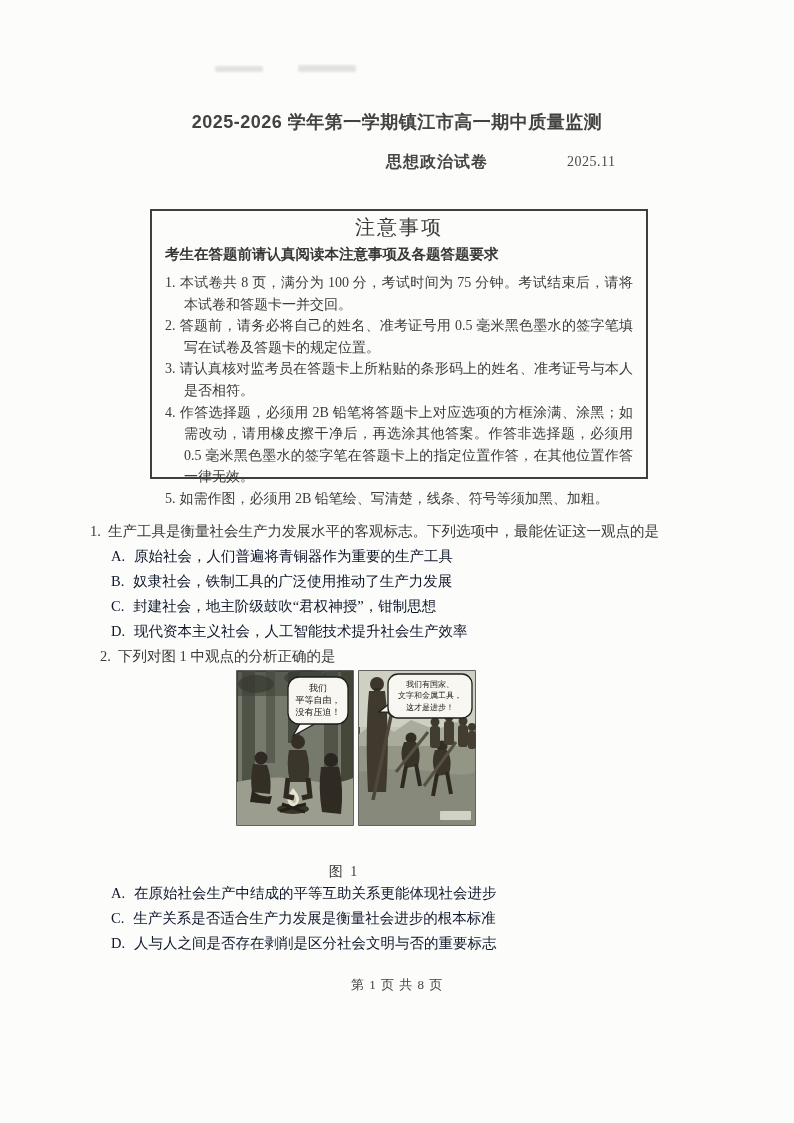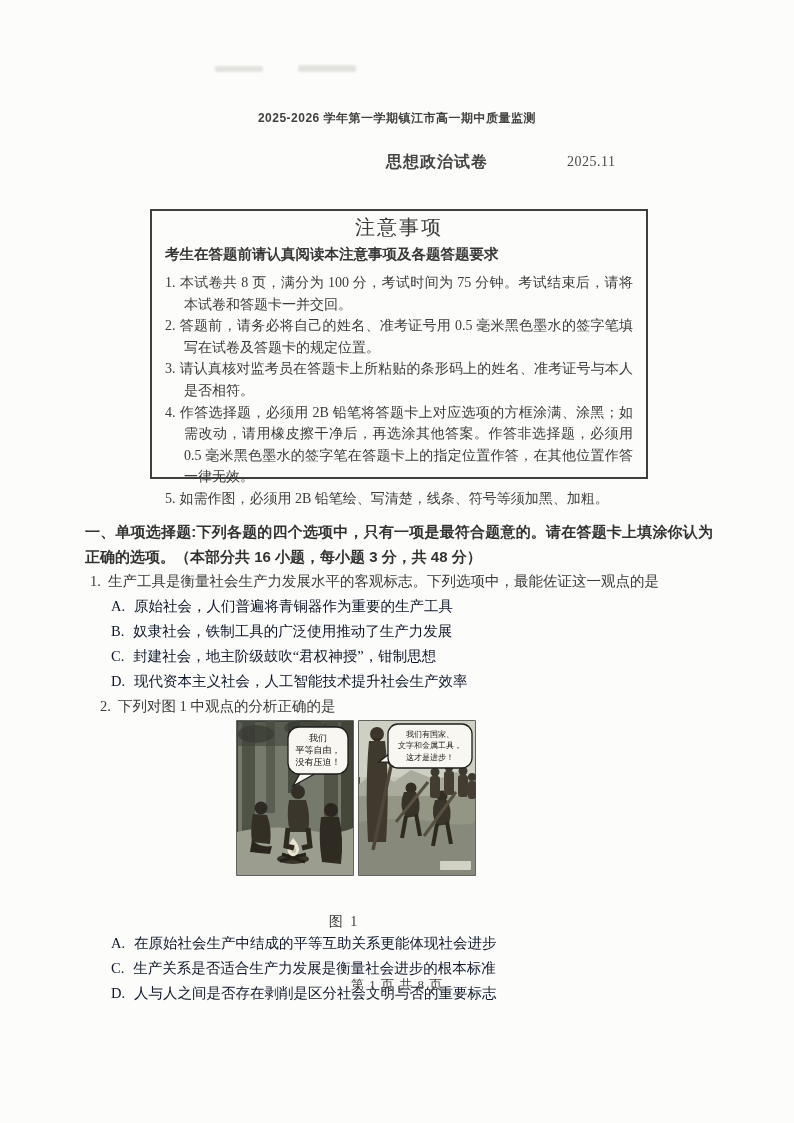--- a/index.html
+++ b/index.html
@@ -12,21 +12,21 @@
     font-family: "Liberation Serif", "DejaVu Serif", serif;
     overflow: hidden;
   }
   .smudge { position:absolute; background:#e2e2df; filter: blur(1.2px); border-radius:2px; }
   .smudge-a { left:215px; top:66px; width:48px; height:6px; }
   .smudge-b { left:298px; top:65px; width:58px; height:7px; }
 
   .title {
     position:absolute; left:0; top:110px; width:100%;
     text-align:center; font-family:"Liberation Sans","DejaVu Sans",sans-serif;
-    font-weight:bold; font-size:12px; color:#424242; letter-spacing:0.5px;
+    font-weight:bold; font-size:18px; color:#424242; letter-spacing:0.5px;
   }
   .subtitle-row { position:absolute; left:0; top:152px; width:100%; }
   .subject {
     display:block; width:100%; text-align:center;
     font-family:"Liberation Sans","DejaVu Sans",sans-serif;
     font-weight:bold; font-size:16px; color:#454545; letter-spacing:1px;padding-left:40px;
   }
   .exam-date {
     position:absolute; left:567px; top:2px;
     font-size:14px; color:#4a4a4a; letter-spacing:0.5px;
@@ -98,21 +98,20 @@
     <div class="notice-list">
       <div class="notice-item"><span class="num">1.</span><span>本试卷共 8 页，满分为 100 分，考试时间为 75 分钟。考试结束后，请将本试卷和答题卡一并交回。</span></div>
       <div class="notice-item"><span class="num">2.</span><span>答题前，请务必将自己的姓名、准考证号用 0.5 毫米黑色墨水的签字笔填写在试卷及答题卡的规定位置。</span></div>
       <div class="notice-item"><span class="num">3.</span><span>请认真核对监考员在答题卡上所粘贴的条形码上的姓名、准考证号与本人是否相符。</span></div>
       <div class="notice-item"><span class="num">4.</span><span>作答选择题，必须用 2B 铅笔将答题卡上对应选项的方框涂满、涂黑；如需改动，请用橡皮擦干净后，再选涂其他答案。作答非选择题，必须用 0.5 毫米黑色墨水的签字笔在答题卡上的指定位置作答，在其他位置作答一律无效。</span></div>
       <div class="notice-item"><span class="num">5.</span><span>如需作图，必须用 2B 铅笔绘、写清楚，线条、符号等须加黑、加粗。</span></div>
     </div>
   </div>
 
   <div class="main">
-    <div class="section-heading">一、单项选择题:下列各题的四个选项中，只有一项是最符合题意的。请在答题卡上填涂你认为正确的选项。（本部分共 16 小题，每小题 3 分，共 48 分）</div>
 
     <div class="stem q1-stem">
       <span class="q-num">1.</span><span>生产工具是衡量社会生产力发展水平的客观标志。下列选项中，最能佐证这一观点的是</span>
     </div>
     <div class="option"><span class="opt-label">A.</span><span>原始社会，人们普遍将青铜器作为重要的生产工具</span></div>
     <div class="option"><span class="opt-label">B.</span><span>奴隶社会，铁制工具的广泛使用推动了生产力发展</span></div>
     <div class="option"><span class="opt-label">C.</span><span>封建社会，地主阶级鼓吹“君权神授”，钳制思想</span></div>
     <div class="option"><span class="opt-label">D.</span><span>现代资本主义社会，人工智能技术提升社会生产效率</span></div>
 
     <div class="stem q2-stem">

